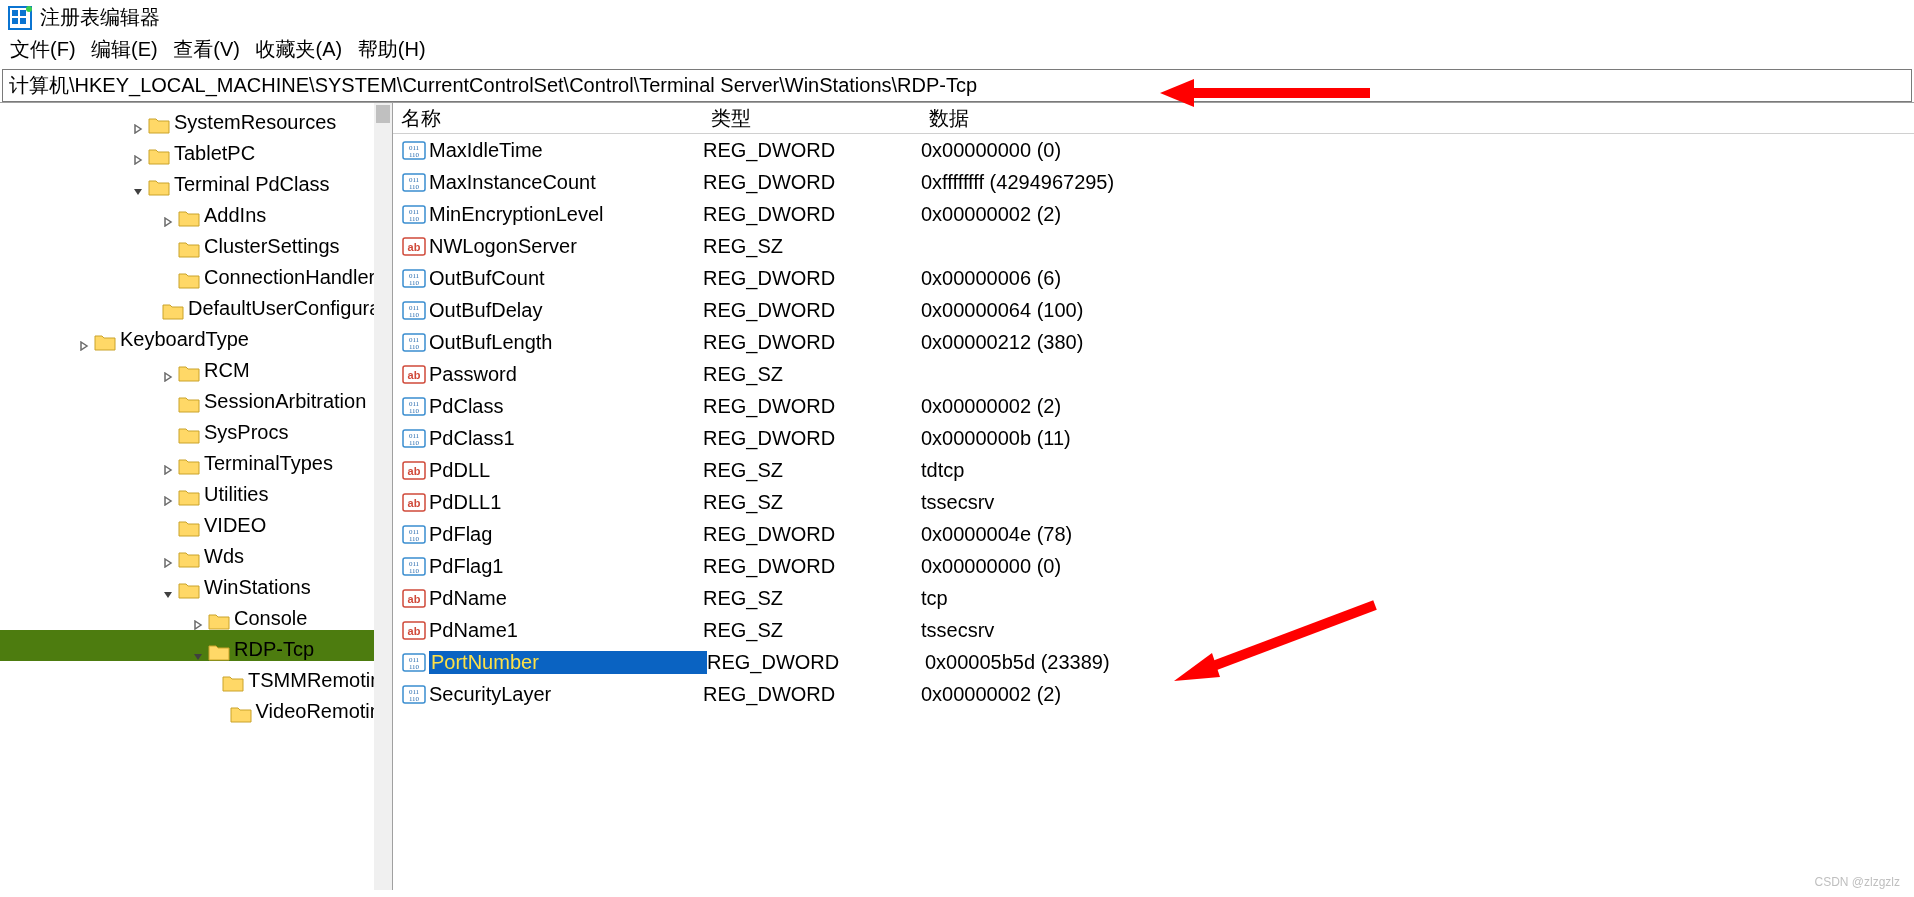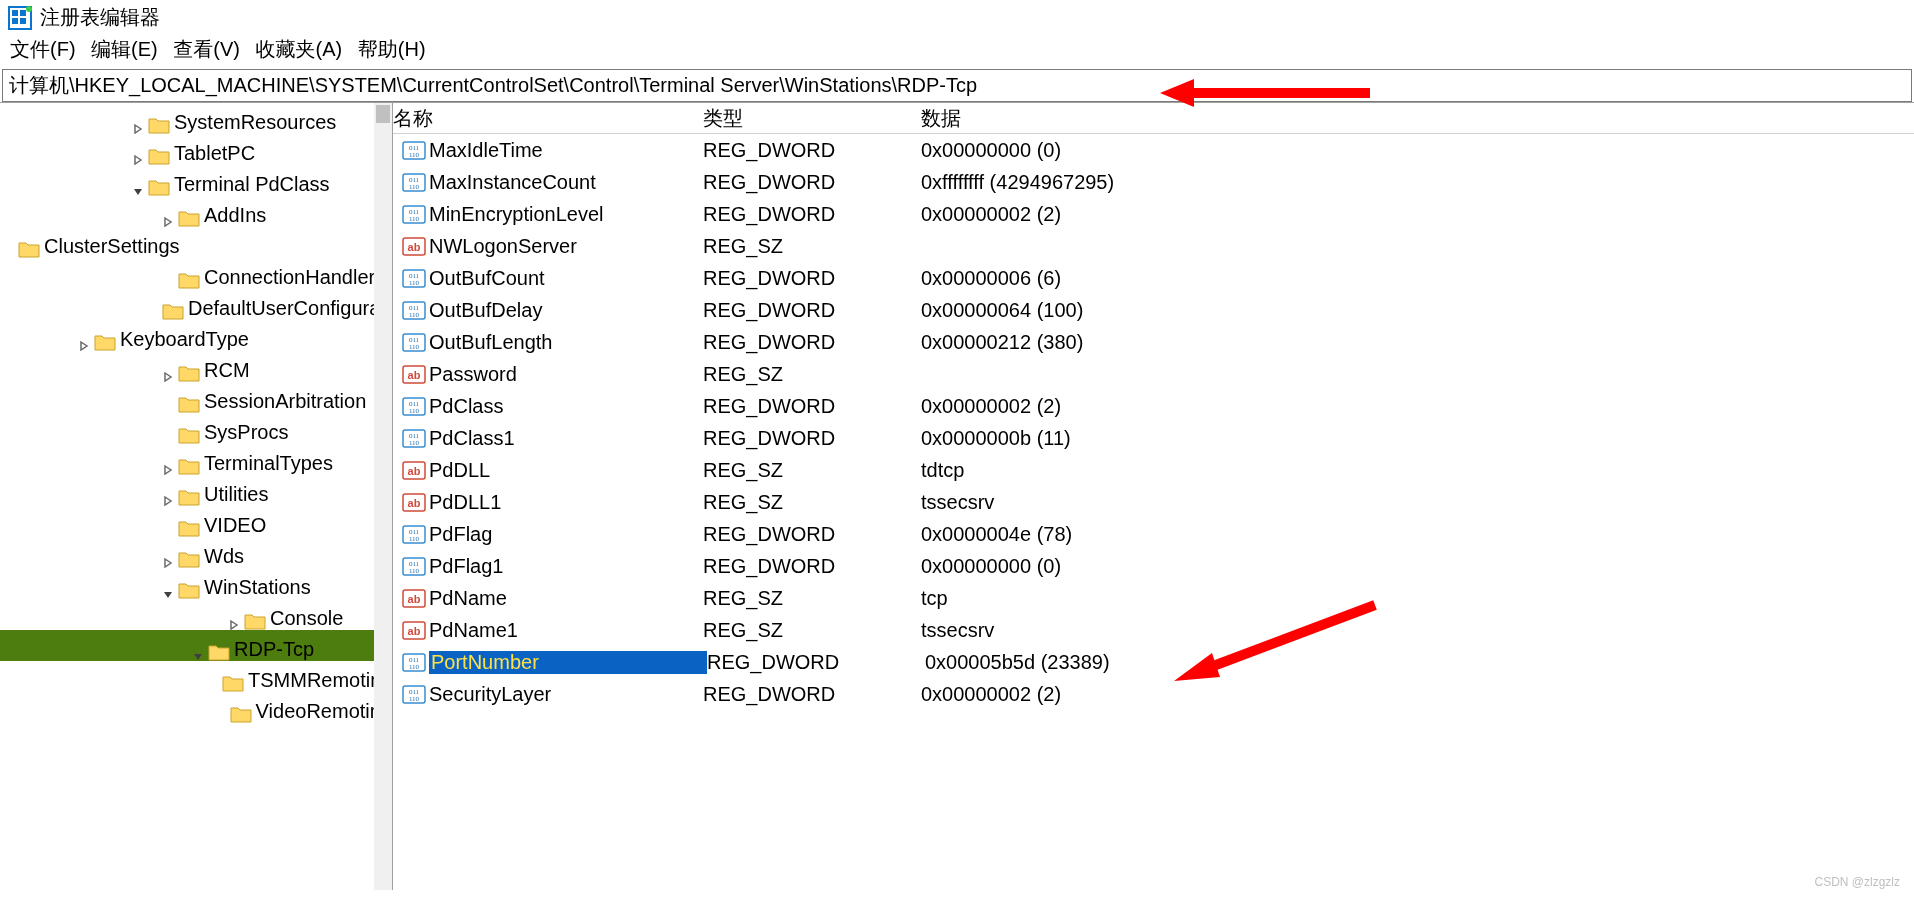--- a/index.html
+++ b/index.html
@@ -14,21 +14,21 @@
   .tree .scroll-ind{position:absolute;right:0;top:0;width:18px;height:100%;background:#f0f0f0;}
   .tree .scroll-thumb{position:absolute;right:2px;top:2px;width:14px;height:18px;background:#c0c0c0;}
   .tree ul{list-style:none;margin:0;padding:0;}
   .tree-row{display:flex;align-items:flex-end;height:31px;white-space:nowrap;font-size:20px;}
   .chev{width:16px;display:inline-flex;justify-content:center;align-items:center;color:#6b6b6b;font-size:14px;}
   .chev.open{color:#404040;}
   .fld{width:22px;height:18px;margin:0 4px 0 2px;display:inline-flex;}
   .tree-row.sel{background:#4d7c0f;}
   .vals{flex:1;overflow:hidden;}
   .vhdr{display:flex;border-bottom:1px solid #d0d0d0;font-size:20px;height:30px;align-items:center;}
-  .col-n{width:310px;}
+  .col-n{width:310px;padding-left:8px;}
   .col-t{width:218px;}
   .col-d{flex:1;}
   .vrow{display:flex;align-items:center;height:32px;font-size:20px;}
   .vicon{width:26px;height:24px;margin:0 2px 0 8px;display:inline-flex;align-items:center;justify-content:center;}
   .vname{width:274px;white-space:nowrap;overflow:hidden;}
   .vname.sel{background:#0a63c2;color:#fde047;padding:0 2px;}
   .vtype{width:218px;}
   .vdata{flex:1;}
   .arrow1{position:absolute;left:1160px;top:75px;width:210px;height:36px;pointer-events:none;}
   .arrow2{position:absolute;left:1170px;top:595px;width:210px;height:90px;pointer-events:none;}
@@ -119,21 +119,21 @@
             </span>
             <span class="fld">
               <svg width="22" height="18" viewBox="0 0 22 18">
                 <path d="M1 3 L8 3 L10 5 L21 5 L21 17 L1 17 Z" fill="#ffd867" stroke="#caa32b" stroke-width="1"></path>
               </svg>
             </span>
             <span>AddIns</span>
           </div>
         </li>
         <li>
-          <div class="tree-row" style="">
+          <div class="tree-row" style="padding-left: 160px;">
             <span class="chev"></span>
             <span class="fld">
               <svg width="22" height="18" viewBox="0 0 22 18">
                 <path d="M1 3 L8 3 L10 5 L21 5 L21 17 L1 17 Z" fill="#ffd867" stroke="#caa32b" stroke-width="1"></path>
               </svg>
             </span>
             <span>ClusterSettings</span>
           </div>
         </li>
         <li>
@@ -275,21 +275,21 @@
             </span>
             <span class="fld">
               <svg width="22" height="18" viewBox="0 0 22 18">
                 <path d="M1 3 L8 3 L10 5 L21 5 L21 17 L1 17 Z" fill="#ffd867" stroke="#caa32b" stroke-width="1"></path>
               </svg>
             </span>
             <span>WinStations</span>
           </div>
         </li>
         <li>
-          <div class="tree-row" style="padding-left: 190px; margin-left: 36px;">
+          <div class="tree-row" style="padding-left: 190px;">
             <span class="chev">
               <svg width="10" height="10">
                 <path d="M2 1 L8 5 L2 9 Z" fill="none" stroke="#6b6b6b" stroke-width="1.5"></path>
               </svg>
             </span>
             <span class="fld">
               <svg width="22" height="18" viewBox="0 0 22 18">
                 <path d="M1 3 L8 3 L10 5 L21 5 L21 17 L1 17 Z" fill="#ffd867" stroke="#caa32b" stroke-width="1"></path>
               </svg>
             </span>

